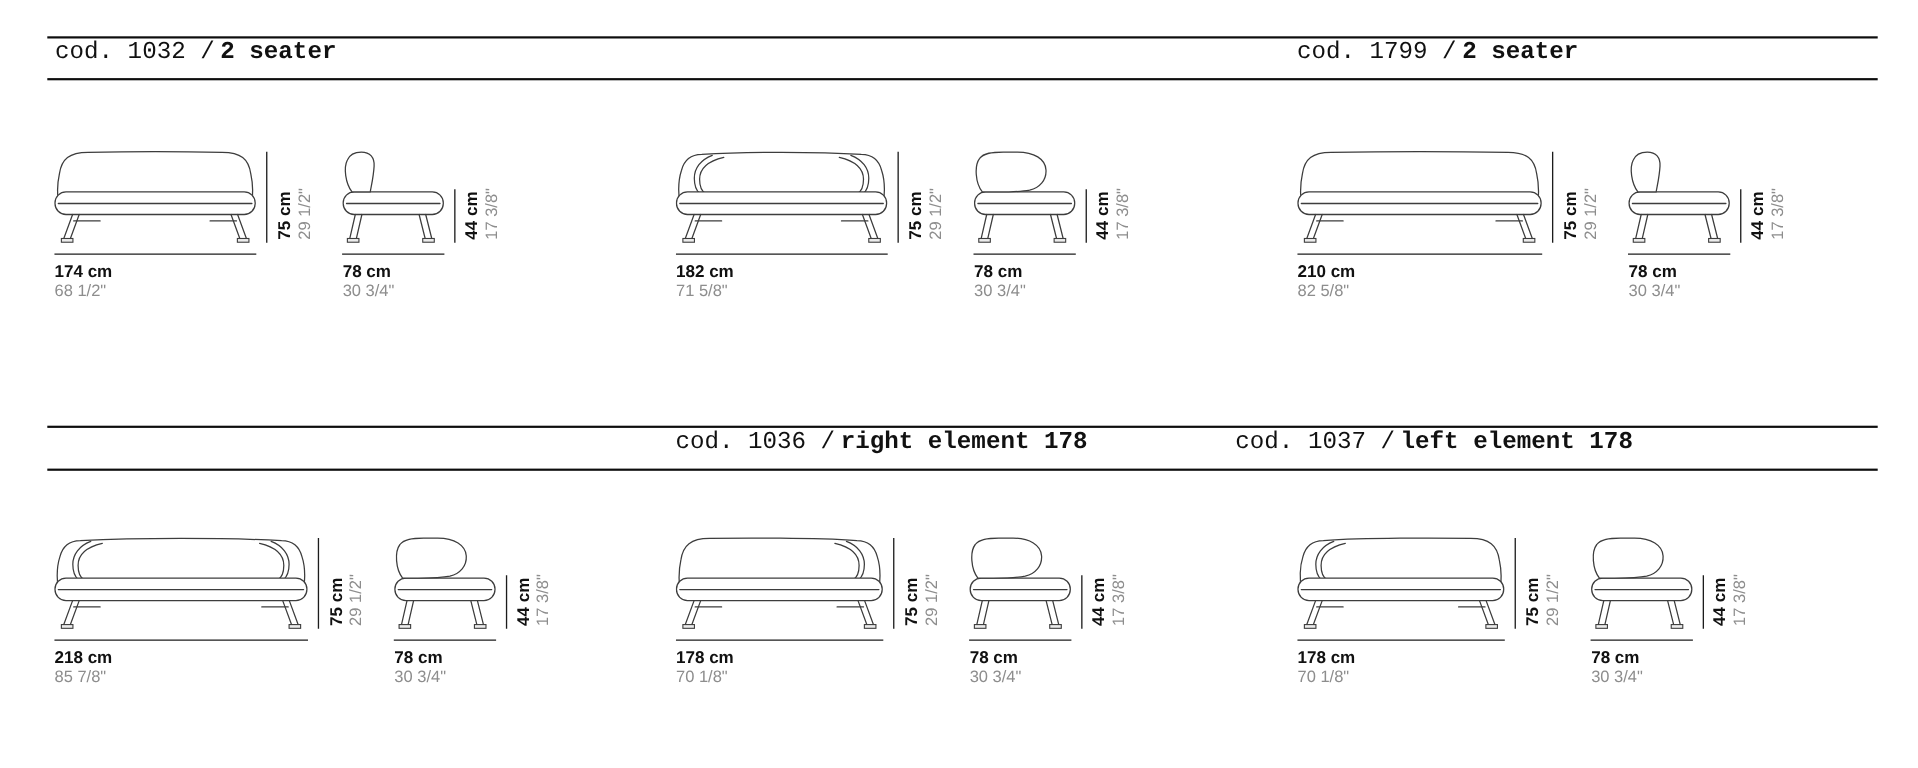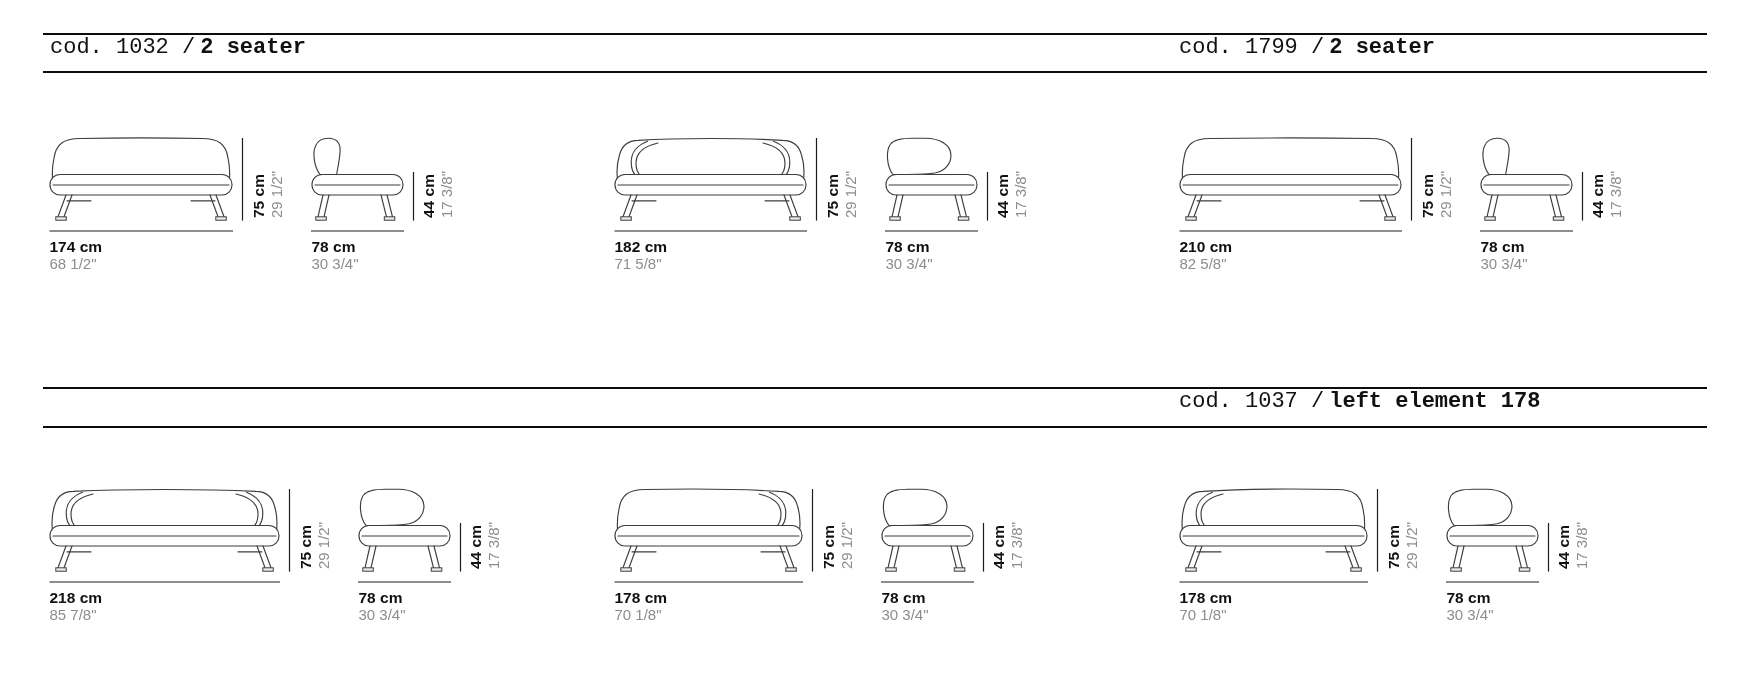--- a/index.html
+++ b/index.html
@@ -42,21 +42,25 @@
       <div class="sec-title" style="left: 7px;">
         <span class="code">cod. 1032 /</span>
         <span class="name">2 seater</span>
       </div>
       <div class="sec-title" style="left: 1136px;">
         <span class="code">cod. 1799 /</span>
         <span class="name">2 seater</span>
       </div>
     </div>
   <div class="hdr hdr-r2" id="hdr1">
-      <div class="sec-title" style="left: 1136px;">
+      <div class="sec-title" style="left: 571px;">
+        <span class="code">cod. 1036 /</span>
+        <span class="name">right element 178</span>
+      </div>
+      <div class="sec-title" style="left: 1080px;">
         <span class="code">cod. 1037 /</span>
         <span class="name">left element 178</span>
       </div>
     </div>
   <div id="stage">
       <svg class="drawing-svg" width="500" height="140" viewBox="0 0 500 140" style="left: 49px; top: 137px; position: absolute;">
         <g>
           <path d="M 4.5,52 C 3,42 3,30 5,21 C 7,7.5 14,1.6 31,1.5 C 60.7,0.9 123.3,0.9 153.0,1.5 C 170,1.6 177,7.5 179,21 C 181,30 181,42 179.5,52 Z" class="body"></path>
           <rect x="1" y="37.5" width="182" height="20.5" rx="10" class="body"></rect>
           <line x1="4" y1="48" x2="180" y2="48" class="ln"></line>

